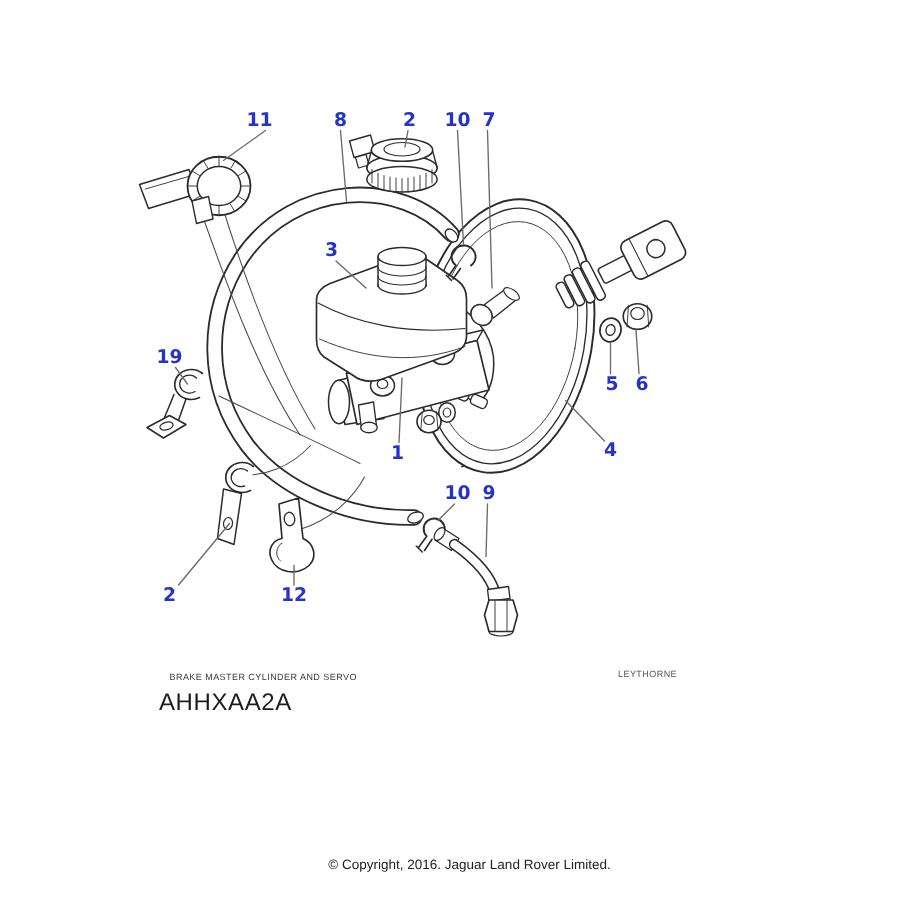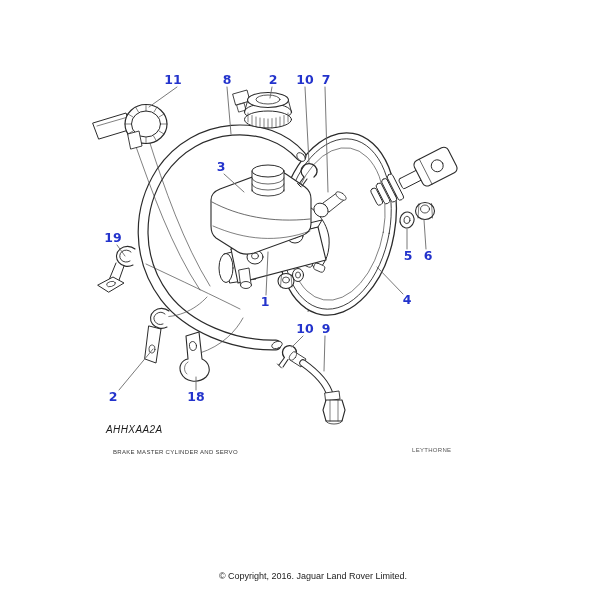--- a/index.html
+++ b/index.html
@@ -2,22 +2,22 @@
 <html><head>
 <meta charset="utf-8">
 <style>
   html,body{margin:0;padding:0;background:#fff;}
   #page{position:relative;width:596px;height:600px;background:#ffffff;overflow:hidden;
         font-family:"Liberation Sans", sans-serif;}
   #diagram-svg{position:absolute;left:0;top:0;}
   .callout{position:absolute;transform:translate(-50%,-50%);
            font-family:"DejaVu Sans","Liberation Sans",sans-serif;
            font-size:12.5px;font-weight:700;color:#2333cc;cursor:pointer;line-height:1;}
-  .code-text{position:absolute;left:106px;top:424px;font-size:10px;font-weight:500;
-             color:#1c1c1c;letter-spacing:.4px;font-style:italic;}
+  .code-text{position:absolute;left:106px;top:460px;font-size:16px;font-weight:500;
+             color:#1c1c1c;letter-spacing:.4px;}
   .caption-text{position:absolute;left:113px;top:449px;font-size:6px;color:#3a3a3a;
                 letter-spacing:.3px;}
   .plant-text{position:absolute;left:412px;top:447px;font-size:6px;color:#555;
               letter-spacing:.3px;}
   .copyright{position:absolute;left:313px;top:571px;transform:translateX(-50%);
              font-size:9px;color:#222;white-space:nowrap;}
   svg *{vector-effect:non-scaling-stroke;}
 </style>
 </head>
 <body>
@@ -234,21 +234,21 @@
   <div class="callout" style="left:273px;top:80px">2</div>
   <div class="callout" style="left:305px;top:80px">10</div>
   <div class="callout" style="left:326px;top:80px">7</div>
   <div class="callout" style="left:221px;top:167px">3</div>
   <div class="callout" style="left:113px;top:238px">19</div>
   <div class="callout" style="left:265px;top:302px">1</div>
   <div class="callout" style="left:408px;top:256px">5</div>
   <div class="callout" style="left:428px;top:256px">6</div>
   <div class="callout" style="left:407px;top:300px">4</div>
   <div class="callout" style="left:113px;top:397px">2</div>
-  <div class="callout" style="left:196px;top:397px">18</div>
+  <div class="callout" style="left:196px;top:397px">12</div>
   <div class="callout" style="left:305px;top:329px">10</div>
   <div class="callout" style="left:326px;top:329px">9</div>
 
   <div class="code-text">AHHXAA2A</div>
   <div class="caption-text">BRAKE MASTER CYLINDER AND SERVO</div>
   <div class="plant-text">LEYTHORNE</div>
   <div class="copyright">© Copyright, 2016. Jaguar Land Rover Limited.</div>
 
 </div>
 

